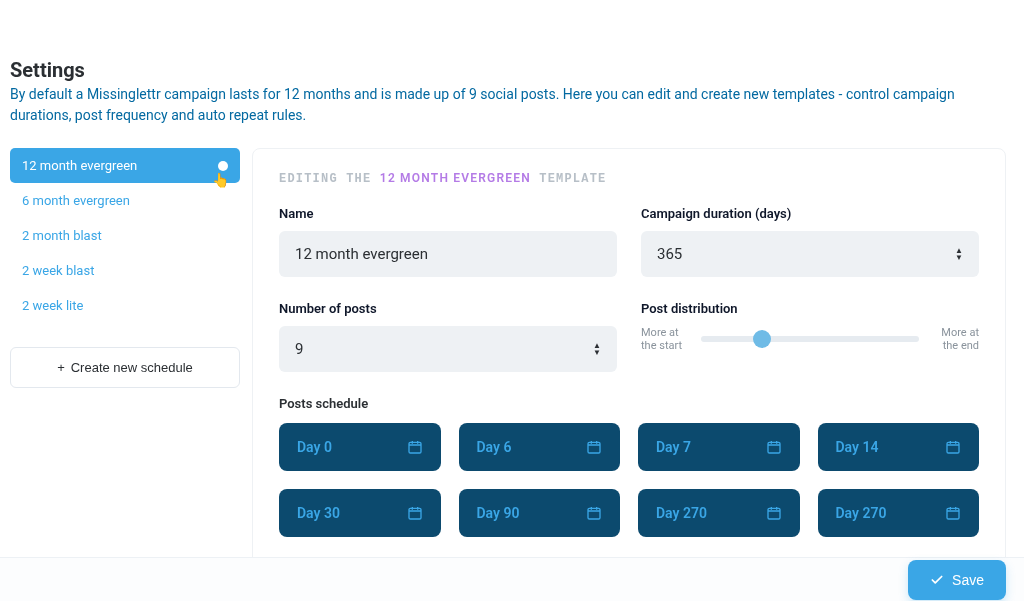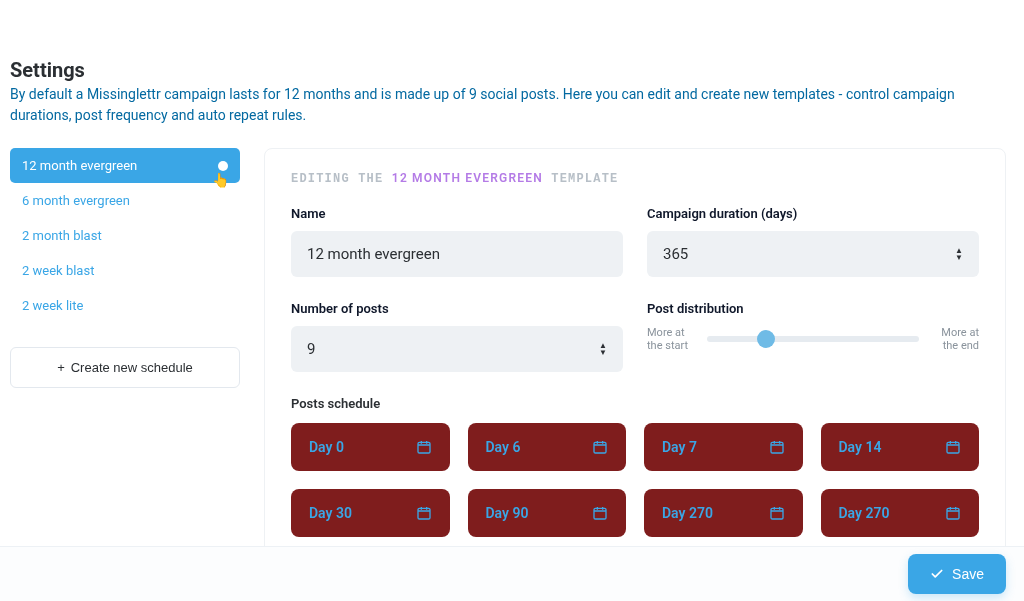--- a/index.html
+++ b/index.html
@@ -27,21 +27,21 @@
     margin-bottom: 22px;
   }
   .intro {
     font-size: 14px;
     line-height: 1.5;
     color: #0369a1;
     margin-bottom: 22px;
   }
   .columns {
     display: flex;
-    gap: 24px;
+    gap: 12px;
     align-items: flex-start;
   }
   .sidebar {
     width: 230px;
     flex: 0 0 230px;
   }
   .template-item {
     padding: 10px 12px;
     font-size: 13px;
     color: #3aa6e6;
@@ -167,21 +167,21 @@
     font-size: 13px;
     font-weight: 600;
     margin-bottom: 12px;
   }
   .chips-grid {
     display: grid;
     grid-template-columns: repeat(4, 1fr);
     gap: 18px;
   }
   .chip {
-    background: #7f1d1d;
+    background: #0c4a6e;
     border-radius: 8px;
     padding: 16px 18px;
     display: flex;
     align-items: flex-start;
     justify-content: space-between;
     cursor: pointer;
   }
   .chip-label {
     font-size: 14px;
     font-weight: 600;
@@ -191,21 +191,21 @@
     width: 16px;
     height: 16px;
     color: #3aa6e6;
     flex: 0 0 16px;
   }
   .save-bar {
     position: absolute;
     left: 0;
     right: 0;
     bottom: 0;
-    height: 55px;
+    height: 44px;
     background: #fcfdfe;
     border-top: 1px solid #edf1f5;
     display: flex;
     align-items: center;
     justify-content: flex-end;
     padding: 0 18px;
   }
   .save-btn {
     background: #3aa6e6;
     color: #fff;

